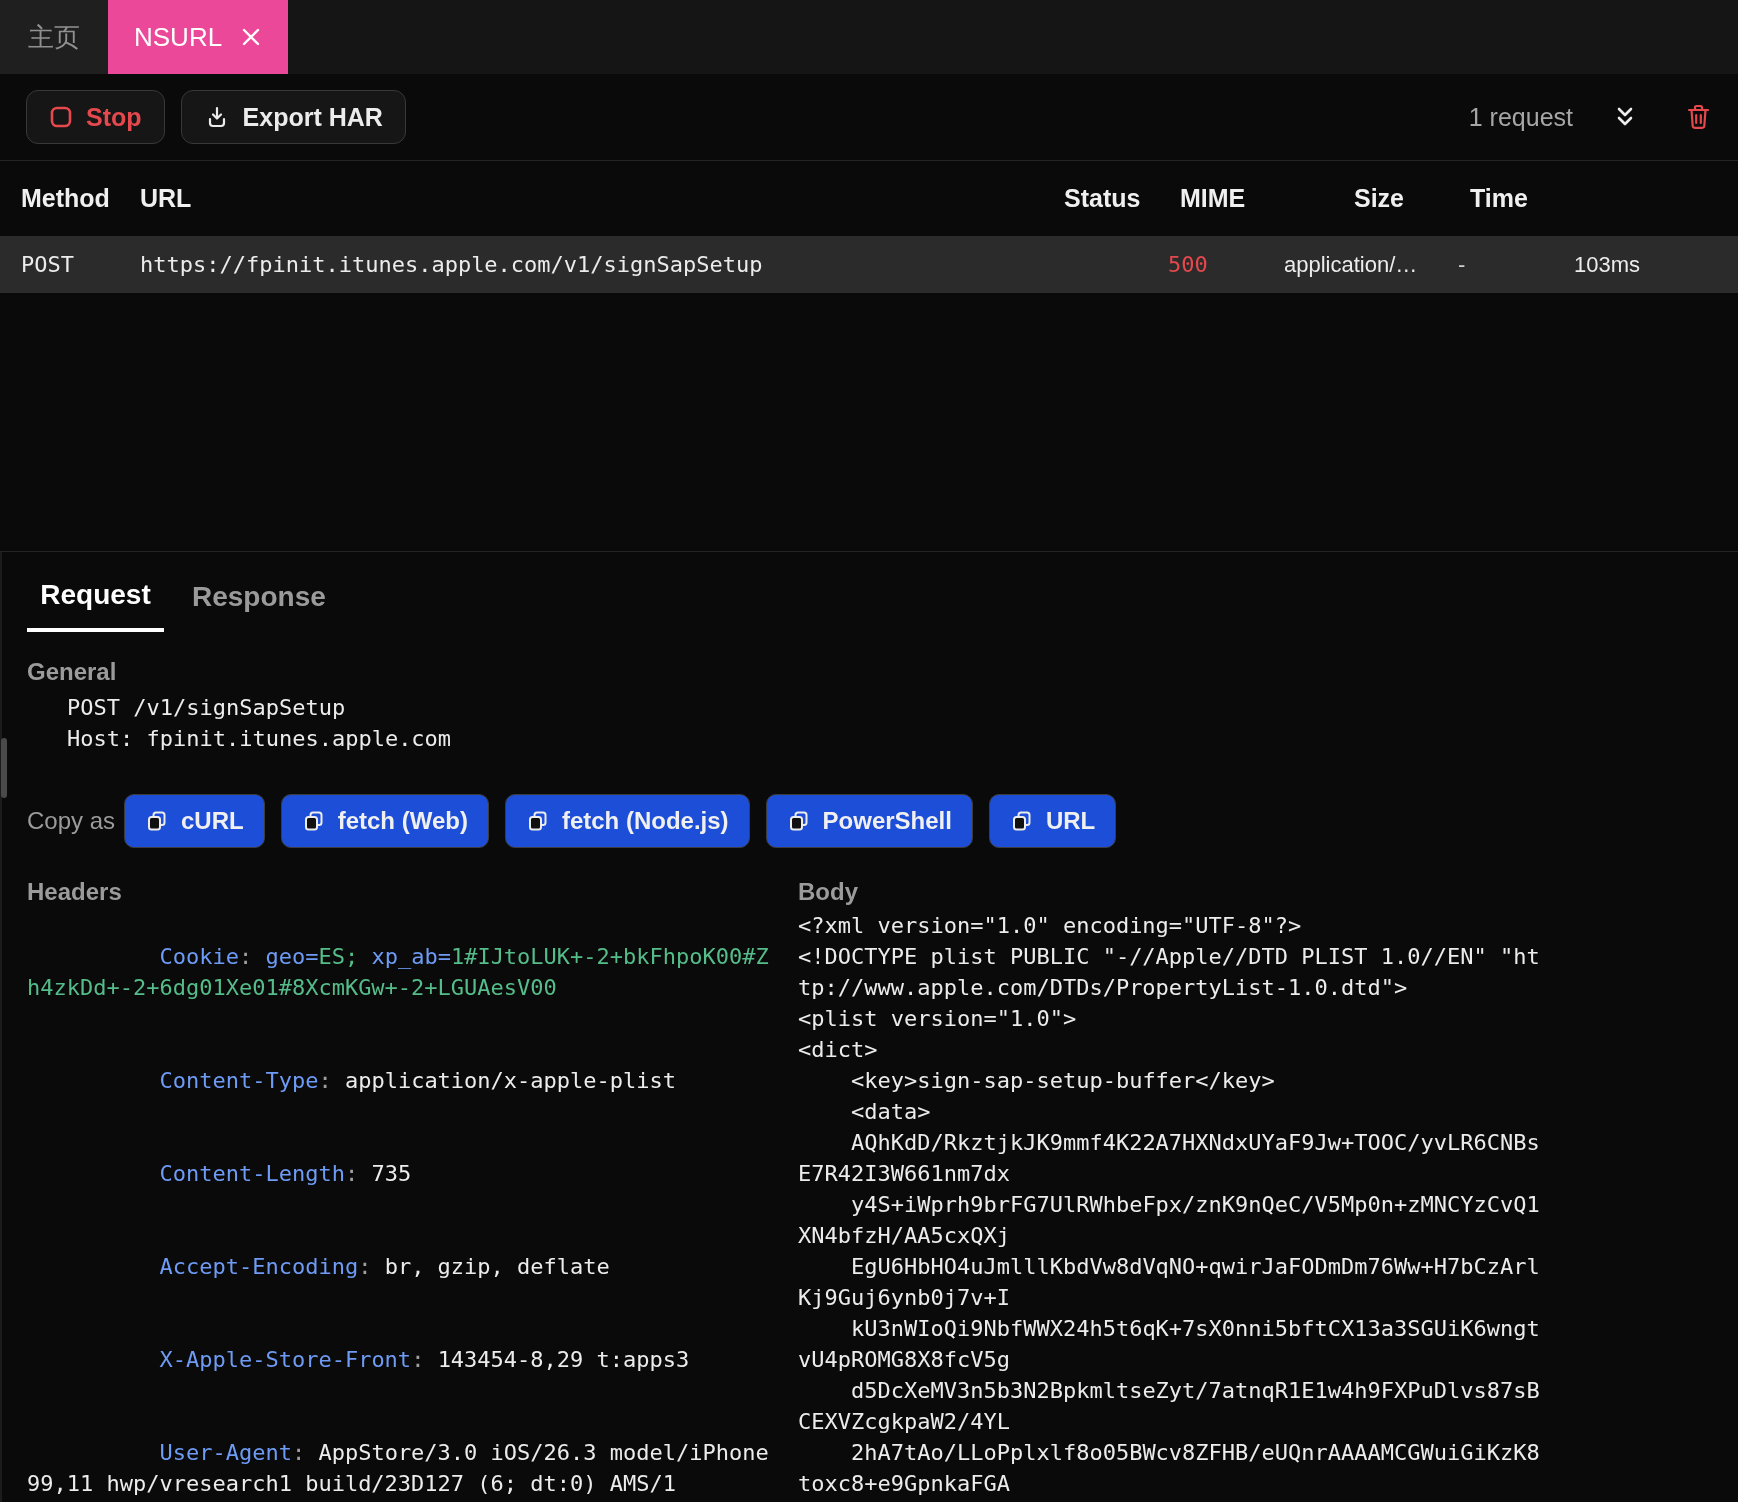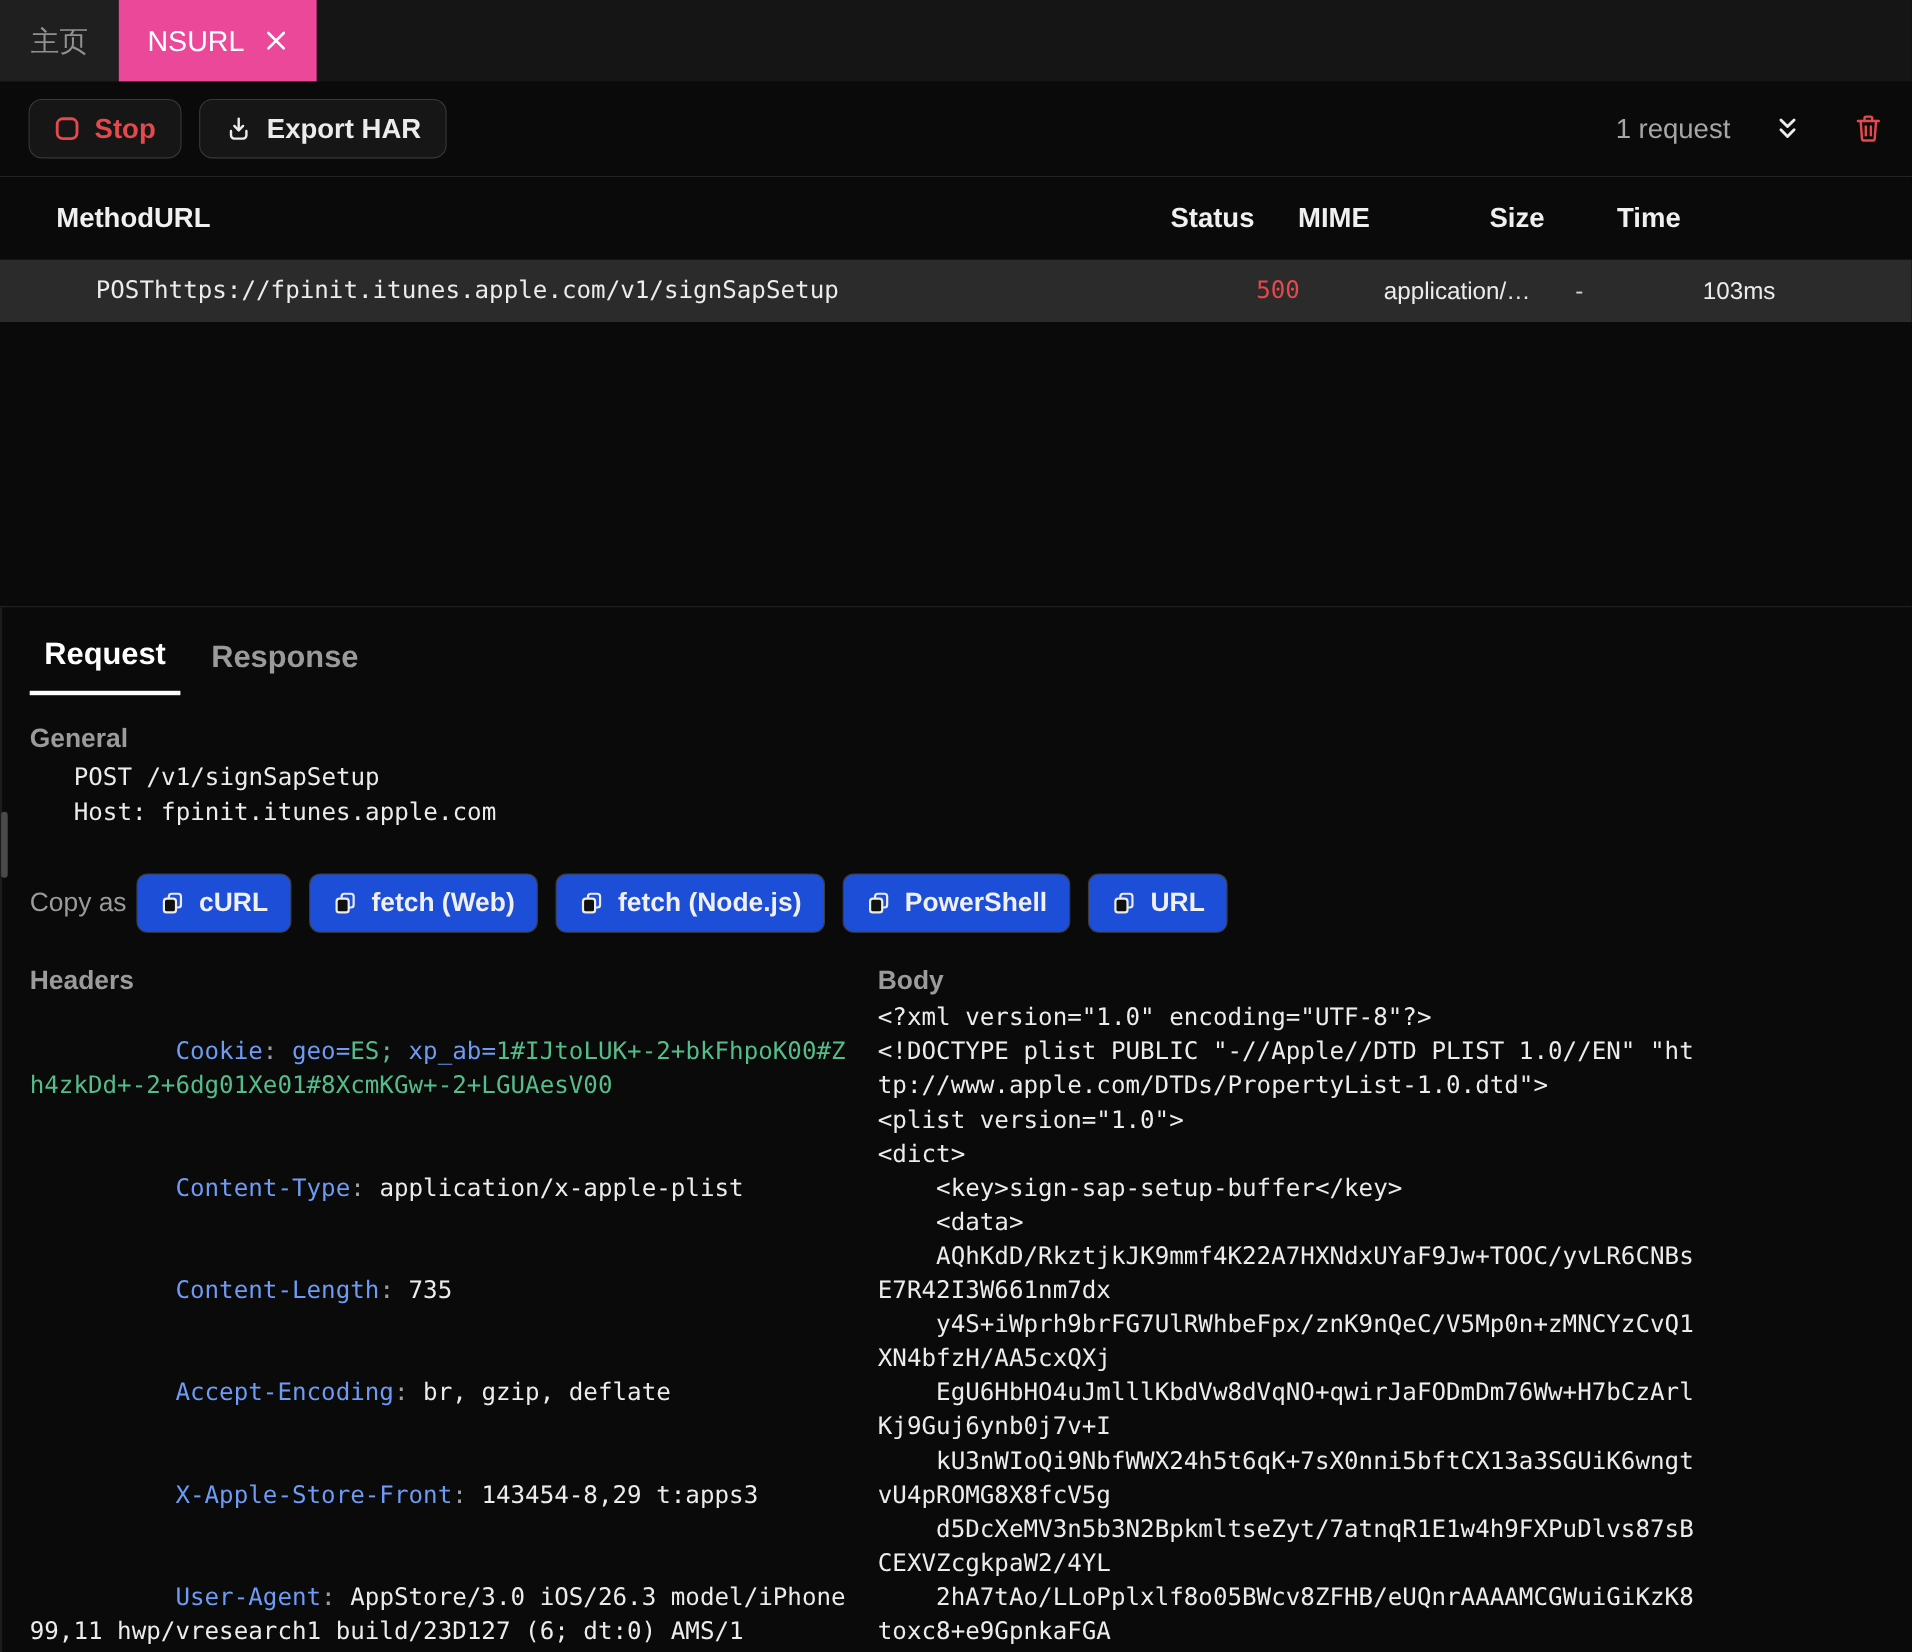--- a/index.html
+++ b/index.html
@@ -33,22 +33,22 @@
   .tspacer{flex:1;}
   .req-count{color:#a6a6a6;font-size:25px;}
   .iconbtn{background:none;border:none;display:flex;align-items:center;cursor:pointer;}
   .chev{margin-left:38px;}
   .trash{margin-left:46px;}
 
   
   .thead{height:76px;border-top:1px solid #242424;display:flex;align-items:center;
     padding-left:21px;padding-right:198px;font-size:25px;font-weight:700;color:#f0f0f0;}
   .trow{height:57px;background:var(--row_bg);display:flex;align-items:center;
-    padding-left:21px;padding-right:120px;font-size:22px;cursor:pointer;}
-  .c-method{width:119px;flex:none;text-align:right;}
+    padding-left:21px;padding-right:94px;font-size:22px;cursor:pointer;}
+  .c-method{width:119px;flex:none;}
   .c-url{flex:1;min-width:0;overflow:hidden;white-space:nowrap;}
   .c-status{width:116px;flex:none;}
   .c-mime{width:174px;flex:none;}
   .c-size{width:116px;flex:none;}
   .c-time{width:70px;flex:none;}
   .trow .c-method,.trow .c-url,.trow .c-status{font-family:"DejaVu Sans Mono",monospace;}
   .trow .c-status{color:var(--accent_red);}
   .trow .c-size{color:#cfcfcf;}
   .list-spacer{height:258px;background:#0a0a0a;}
 

